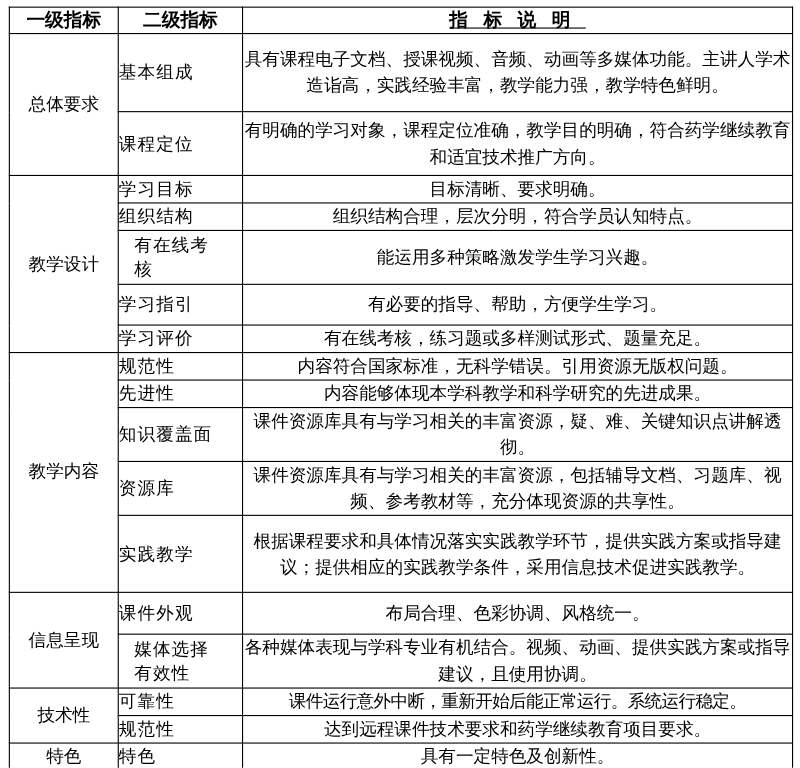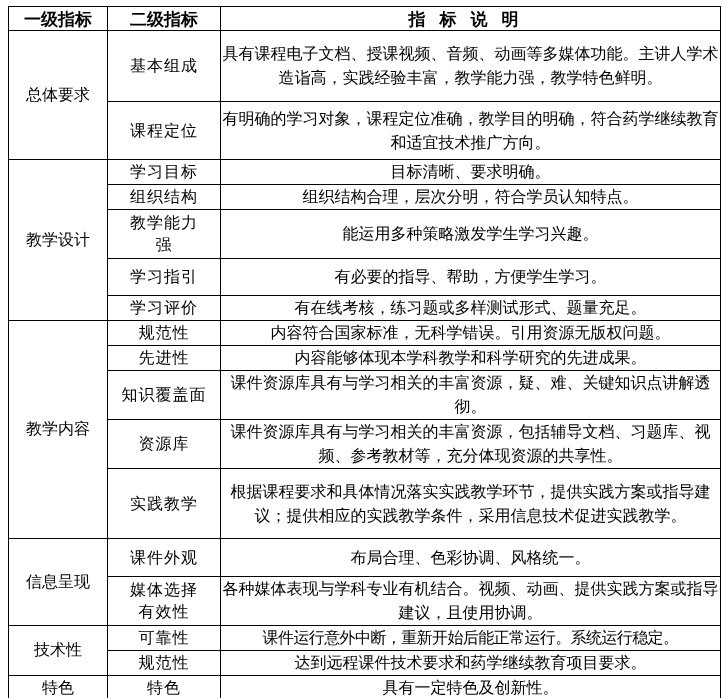--- a/index.html
+++ b/index.html
@@ -6,23 +6,23 @@
   body { width: 727px; height: 698px; position: relative; overflow: hidden;
          font-family: "DejaVu Sans", "Liberation Sans", sans-serif; color: #000; }
   .cut-title { position: absolute; left: 8px; top: -14px; width: 711px; height: 20px;
                text-align: center; font-size: 17px; font-weight: bold; letter-spacing: 2px;
                line-height: 20px; overflow: hidden; color: #000; }
   table.grid { position: absolute; left: 8px; top: 6px; border-collapse: collapse;
                table-layout: fixed; width: 712px; }
   table.grid td, table.grid th { border: 1.5px solid #000; padding: 0; vertical-align: middle; }
   col.c1 { width: 99px; } col.c2 { width: 113px; } col.c3 { width: 500px; }
   th { font-size: 17px; font-weight: bold; height: 23px; line-height: 22px; }
-  th.th3 { letter-spacing: 14px; }
+  th.th3 { letter-spacing: 14px; text-decoration: underline; }
   td.l1 { font-size: 16px; text-align: center; border-radius: 25px; }
-  td.l2 { font-size: 16px; text-align: center; line-height: 22px; letter-spacing: 1px; }
+  td.l2 { font-size: 16px; text-align: left; line-height: 22px; letter-spacing: 1px; }
   td.desc { font-size: 16px; text-align: center; padding: 1px 4px 1px 5px; line-height: 24px; }
 </style>
 </head>
 <body>
 
 <div class="cut-title"></div>
 
 <table class="grid">
   <colgroup>
       <col class="c1">
@@ -51,21 +51,21 @@
     <tr style="height:24px">
       <td class="l1" rowspan="5">教学设计</td>
       <td class="l2">学习目标</td>
       <td class="desc">目标清晰、要求明确。</td>
     </tr>
     <tr style="height:25px">
       <td class="l2">组织结构</td>
       <td class="desc">组织结构合理，层次分明，符合学员认知特点。</td>
     </tr>
     <tr style="height:49px">
-      <td class="l2" style="padding:0 14px">教学能力强</td>
+      <td class="l2" style="padding:0 14px">有在线考核</td>
       <td class="desc">能运用多种策略激发学生学习兴趣。</td>
     </tr>
     <tr style="height:37px">
       <td class="l2">学习指引</td>
       <td class="desc">有必要的指导、帮助，方便学生学习。</td>
     </tr>
     <tr style="height:24px">
       <td class="l2">学习评价</td>
       <td class="desc">有在线考核，练习题或多样测试形式、题量充足。</td>
     </tr>

